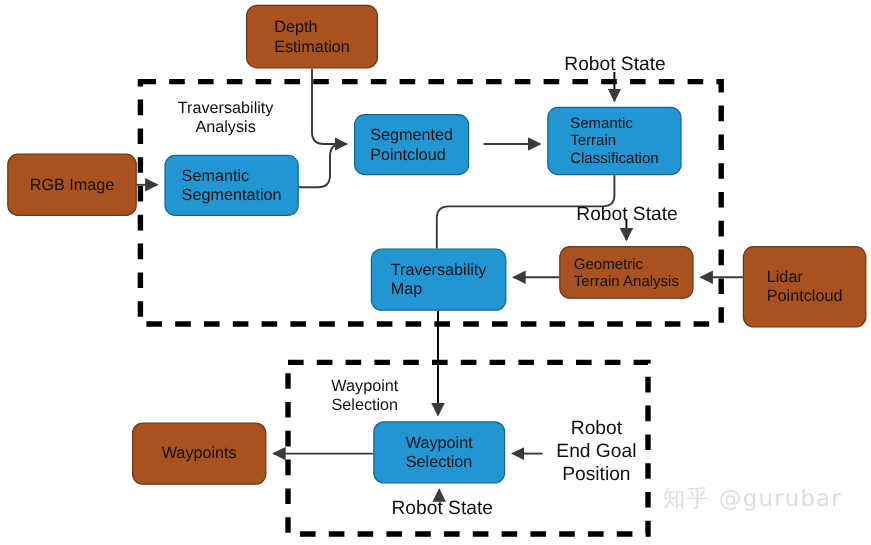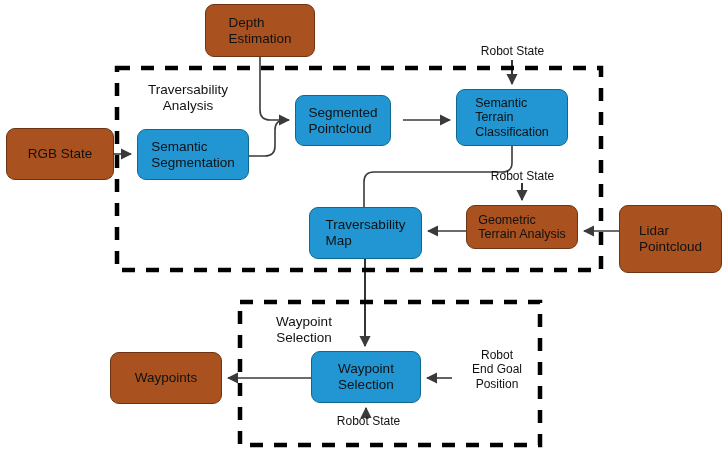--- a/index.html
+++ b/index.html
@@ -49,21 +49,21 @@
     position: absolute;
     font-size: 13.5px;
     color: #111111;
     line-height: 1.2;
     text-align: center;
     white-space: pre-line;
     z-index: 4;
   }
   .edgelabel {
     position: absolute;
-    font-size: 12px;
+    font-size: 16px;
     color: #111111;
     line-height: 1.2;
     text-align: center;
     white-space: pre-line;
     z-index: 4;
   }
   .watermark {
     position: absolute;
     font-size: 19px;
     color: #dddddd;
@@ -116,21 +116,21 @@
   </svg>
 
   <div class="grouplabel" style="left:133px; top:82px; width:110px;">Traversability
 Analysis</div>
   <div class="grouplabel" style="left:254px; top:314px; width:100px;">Waypoint
 Selection</div>
 
   <div class="node brown" style="left:205px; top:4px; width:110px; height:53px;">Depth
 Estimation</div>
 
-  <div class="node brown" style="left:6px; top:128px; width:108px; height:52px;">RGB State</div>
+  <div class="node brown" style="left:6px; top:128px; width:108px; height:52px;">RGB Image</div>
 
   <div class="node blue" style="left:137px; top:129px; width:112px; height:51px;">Semantic
 Segmentation</div>
 
   <div class="node blue" style="left:295px; top:95px; width:96px; height:51px;">Segmented
 Pointcloud</div>
 
   <div class="node blue" style="left:456px; top:89px; width:112px; height:57px; font-size:12.5px;">Semantic
 Terrain
 Classification</div>
@@ -152,14 +152,15 @@
   <div class="edgelabel" style="left:466px; top:44px; width:93px;">Robot State</div>
 
   <div class="edgelabel" style="left:476px; top:169px; width:93px;">Robot State</div>
 
   <div class="edgelabel" style="left:456px; top:348px; width:82px;">Robot
 End Goal
 Position</div>
 
   <div class="edgelabel" style="left:322px; top:414px; width:93px;">Robot State</div>
 
+  <div class="watermark" style="left:552px; top:403px;">知乎 @gurubar</div>
 
 </div>
 
 </body></html>

